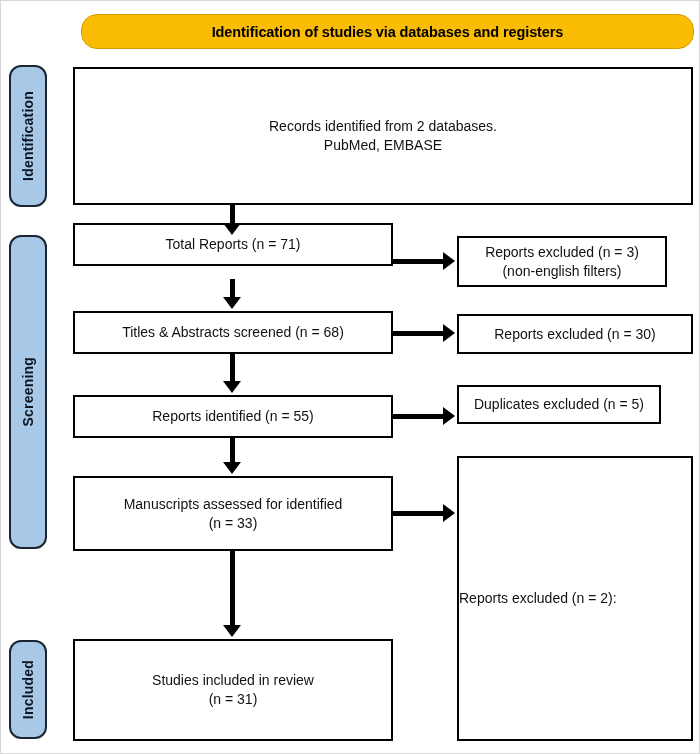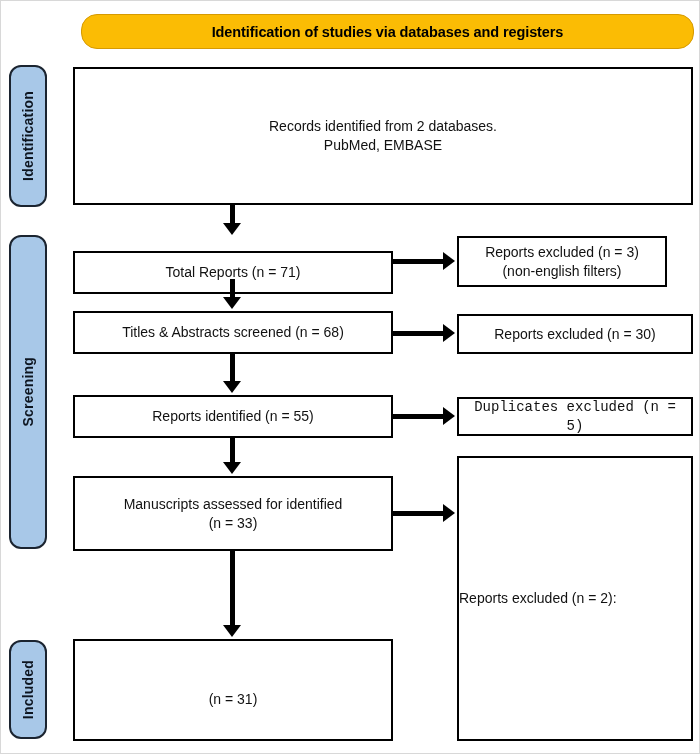--- a/index.html
+++ b/index.html
@@ -91,30 +91,30 @@
   .box.align-left {
     justify-content: flex-start;
     text-align: left;
   }
   .box.align-left .box-text {
     padding-left: 0;
   }
 
   
   #box-records    { left: 72px; top: 66px;  width: 620px; height: 138px; }
-  #box-total      { left: 72px; top: 250px; width: 320px; height: 43px;  }
+  #box-total      { left: 72px; top: 222px; width: 320px; height: 43px;  }
   #box-titles     { left: 72px; top: 310px; width: 320px; height: 43px;  }
   #box-identified { left: 72px; top: 394px; width: 320px; height: 43px;  }
   #box-manuscripts{ left: 72px; top: 475px; width: 320px; height: 75px;  }
   #box-included   { left: 72px; top: 638px; width: 320px; height: 102px; }
 
   
   #box-excl-1 { left: 456px; top: 235px; width: 210px; height: 51px; }
   #box-excl-2 { left: 456px; top: 313px; width: 236px; height: 40px; }
-  #box-excl-3 { left: 456px; top: 396px; width: 236px; height: 39px; font-family: Liberation Mono, monospace; }
+  #box-excl-3 { left: 456px; top: 384px; width: 204px; height: 39px; }
   #box-excl-4 { left: 456px; top: 455px; width: 236px; height: 285px; }
 
   
   .conn {
     position: absolute;
     background: #000000;
   }
   
   .v-shaft { width: 5px; left: 229px; }
   
@@ -211,21 +211,21 @@
 
   <div class="box" id="box-manuscripts">
     <div class="box-text">
       <span>Manuscripts assessed for identified</span><br>
       <span>(n = 33)</span>
     </div>
   </div>
 
   <div class="box" id="box-included">
     <div class="box-text">
-      <br>
+      <span>Studies included in review</span><br>
       <span>(n = 31)</span>
     </div>
   </div>
 
   <div class="box" id="box-excl-1">
     <div class="box-text">
       <span>Reports excluded (n = 3)</span><br>
       <span>(non-english filters)</span>
     </div>
   </div>

